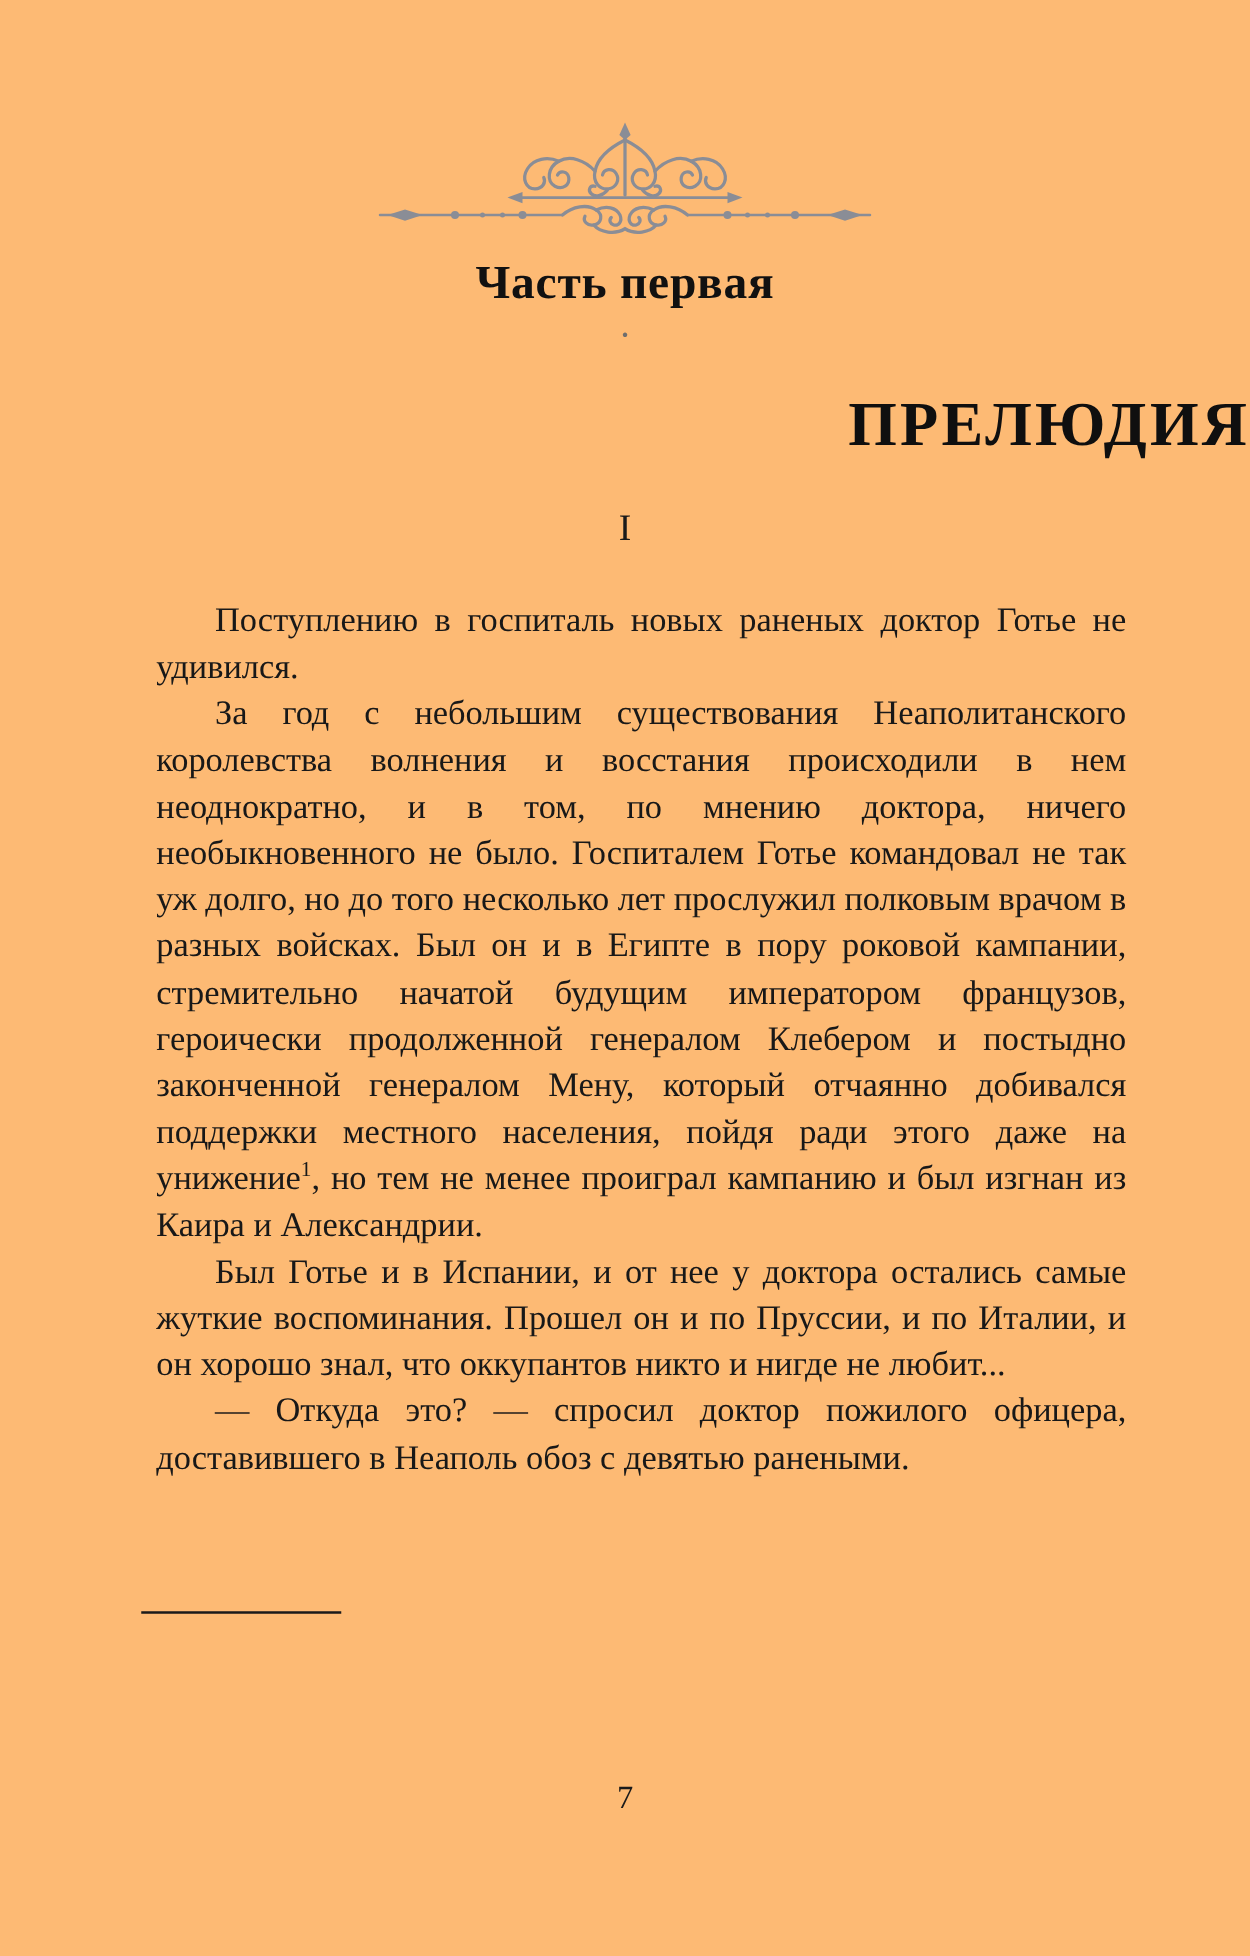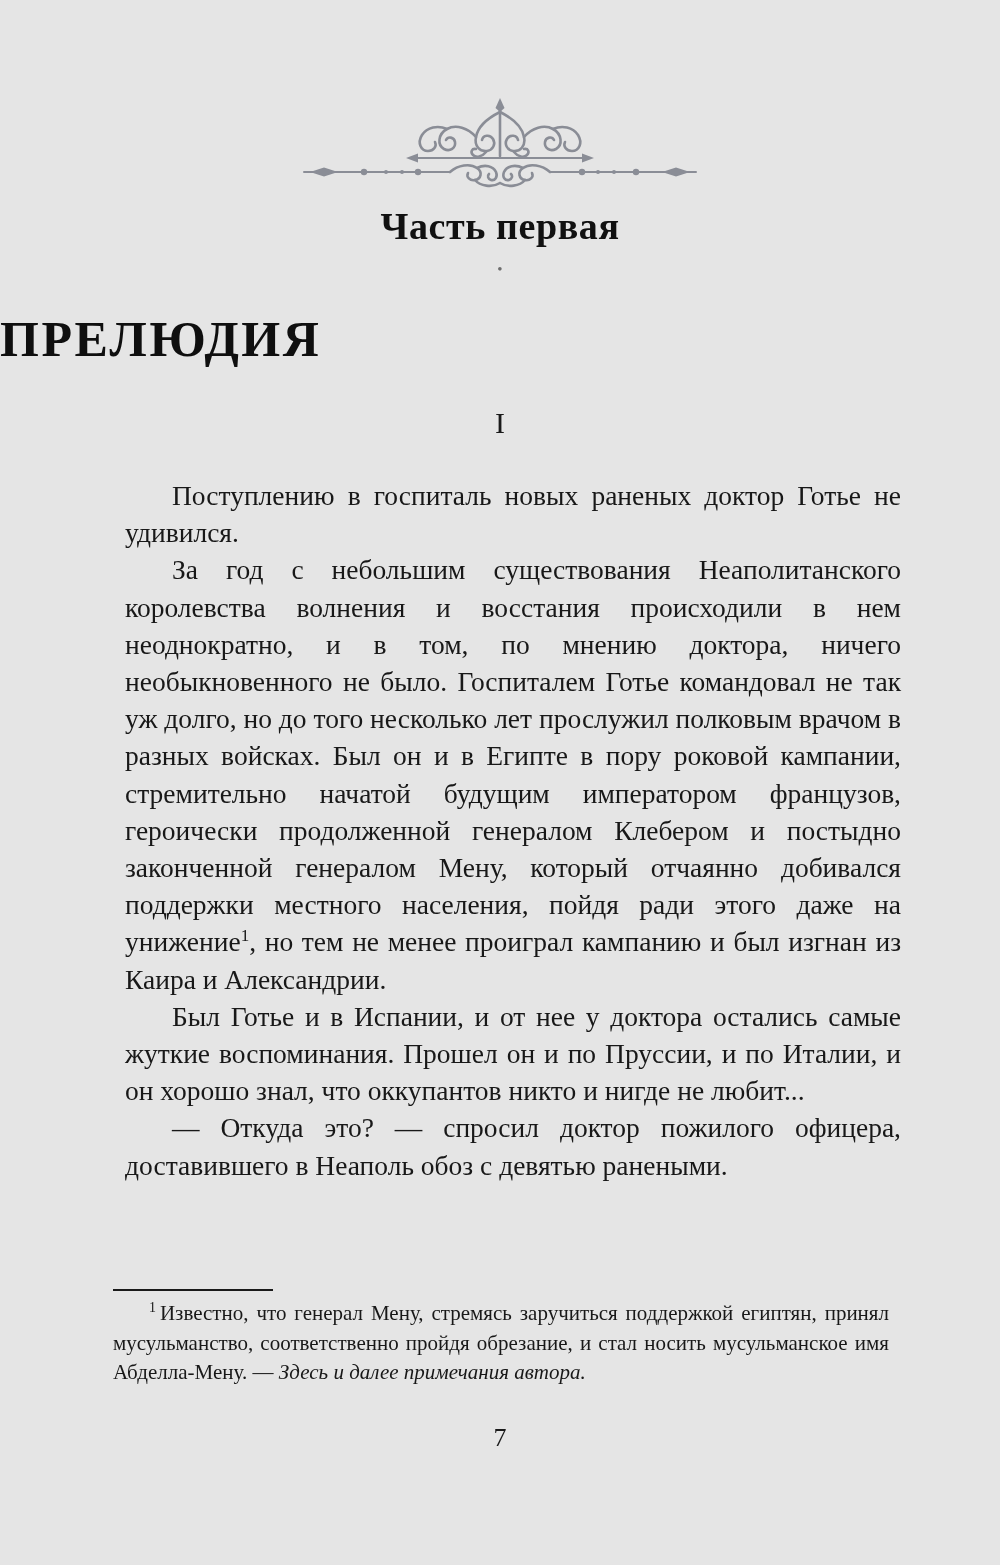--- a/index.html
+++ b/index.html
@@ -14,21 +14,21 @@
     position: relative;
     overflow: hidden;
     font-family: "Liberation Serif", "DejaVu Serif", serif;
     color: #161616;
     -webkit-font-smoothing: antialiased;
   }
 
   .page {
     position: absolute;
     inset: 0;
-    background: #e5e5e5;
+    background: #fdba74;
   }
 
   
   .ornament-wrap {
     position: absolute;
     top: 88px;
     left: 0;
     width: 1000px;
     display: flex;
     justify-content: center;
@@ -61,21 +61,21 @@
     font-size: 15px;
     color: #6e6e6e;
     line-height: 1;
   }
 
   .chapter-title {
     position: absolute;
     top: 278px;
     left: 0;
     width: 1000px;
-    text-align: left;
+    text-align: right;
     font-size: 50px;
     font-weight: bold;
     letter-spacing: 2.5px;
     color: #0f0f0f;
     line-height: 1.1;
   }
 
   .section-number {
     position: absolute;
     top: 408px;
@@ -224,19 +224,16 @@
 
   <div class="body-text">
     <p><span>Поступлению в госпиталь новых раненых доктор Готье не удивился.</span></p>
     <p><span>За год с небольшим существования Неаполитанского королевства волнения и восстания происходили в нем неоднократно, и в том, по мнению доктора, ничего необыкновенного не было. Госпиталем Готье командовал не так уж долго, но до того несколько лет прослужил полковым врачом в разных войсках. Был он и в Египте в пору роковой кампании, стремительно начатой будущим императором французов, героически продолженной генералом Клебером и постыдно законченной генералом Мену, который отчаянно добивался поддержки местного населения, пойдя ради этого даже на унижение</span><sup class="fn-ref">1</sup><span>, но тем не менее проиграл кампанию и был изгнан из Каира и Александрии.</span></p>
     <p><span>Был Готье и в Испании, и от нее у доктора остались самые жуткие воспоминания. Прошел он и по Пруссии, и по Италии, и он хорошо знал, что оккупантов никто и нигде не любит...</span></p>
     <p><span>— Откуда это? — спросил доктор пожилого офицера, доставившего в Неаполь обоз с девятью ранеными.</span></p>
   </div>
 
   <div class="footnote-rule"></div>
 
-  <div class="footnote">
-    <p><sup class="fn-marker">1</sup><span>Известно, что генерал Мену, стремясь заручиться поддержкой египтян, принял мусульманство, соответственно пройдя обрезание, и стал носить мусульманское имя Абделла-Мену. —</span> <em>Здесь и далее примечания автора.</em></p>
-  </div>
 
   <div class="page-number">7</div>
 
 </div>
 
 </body></html>

